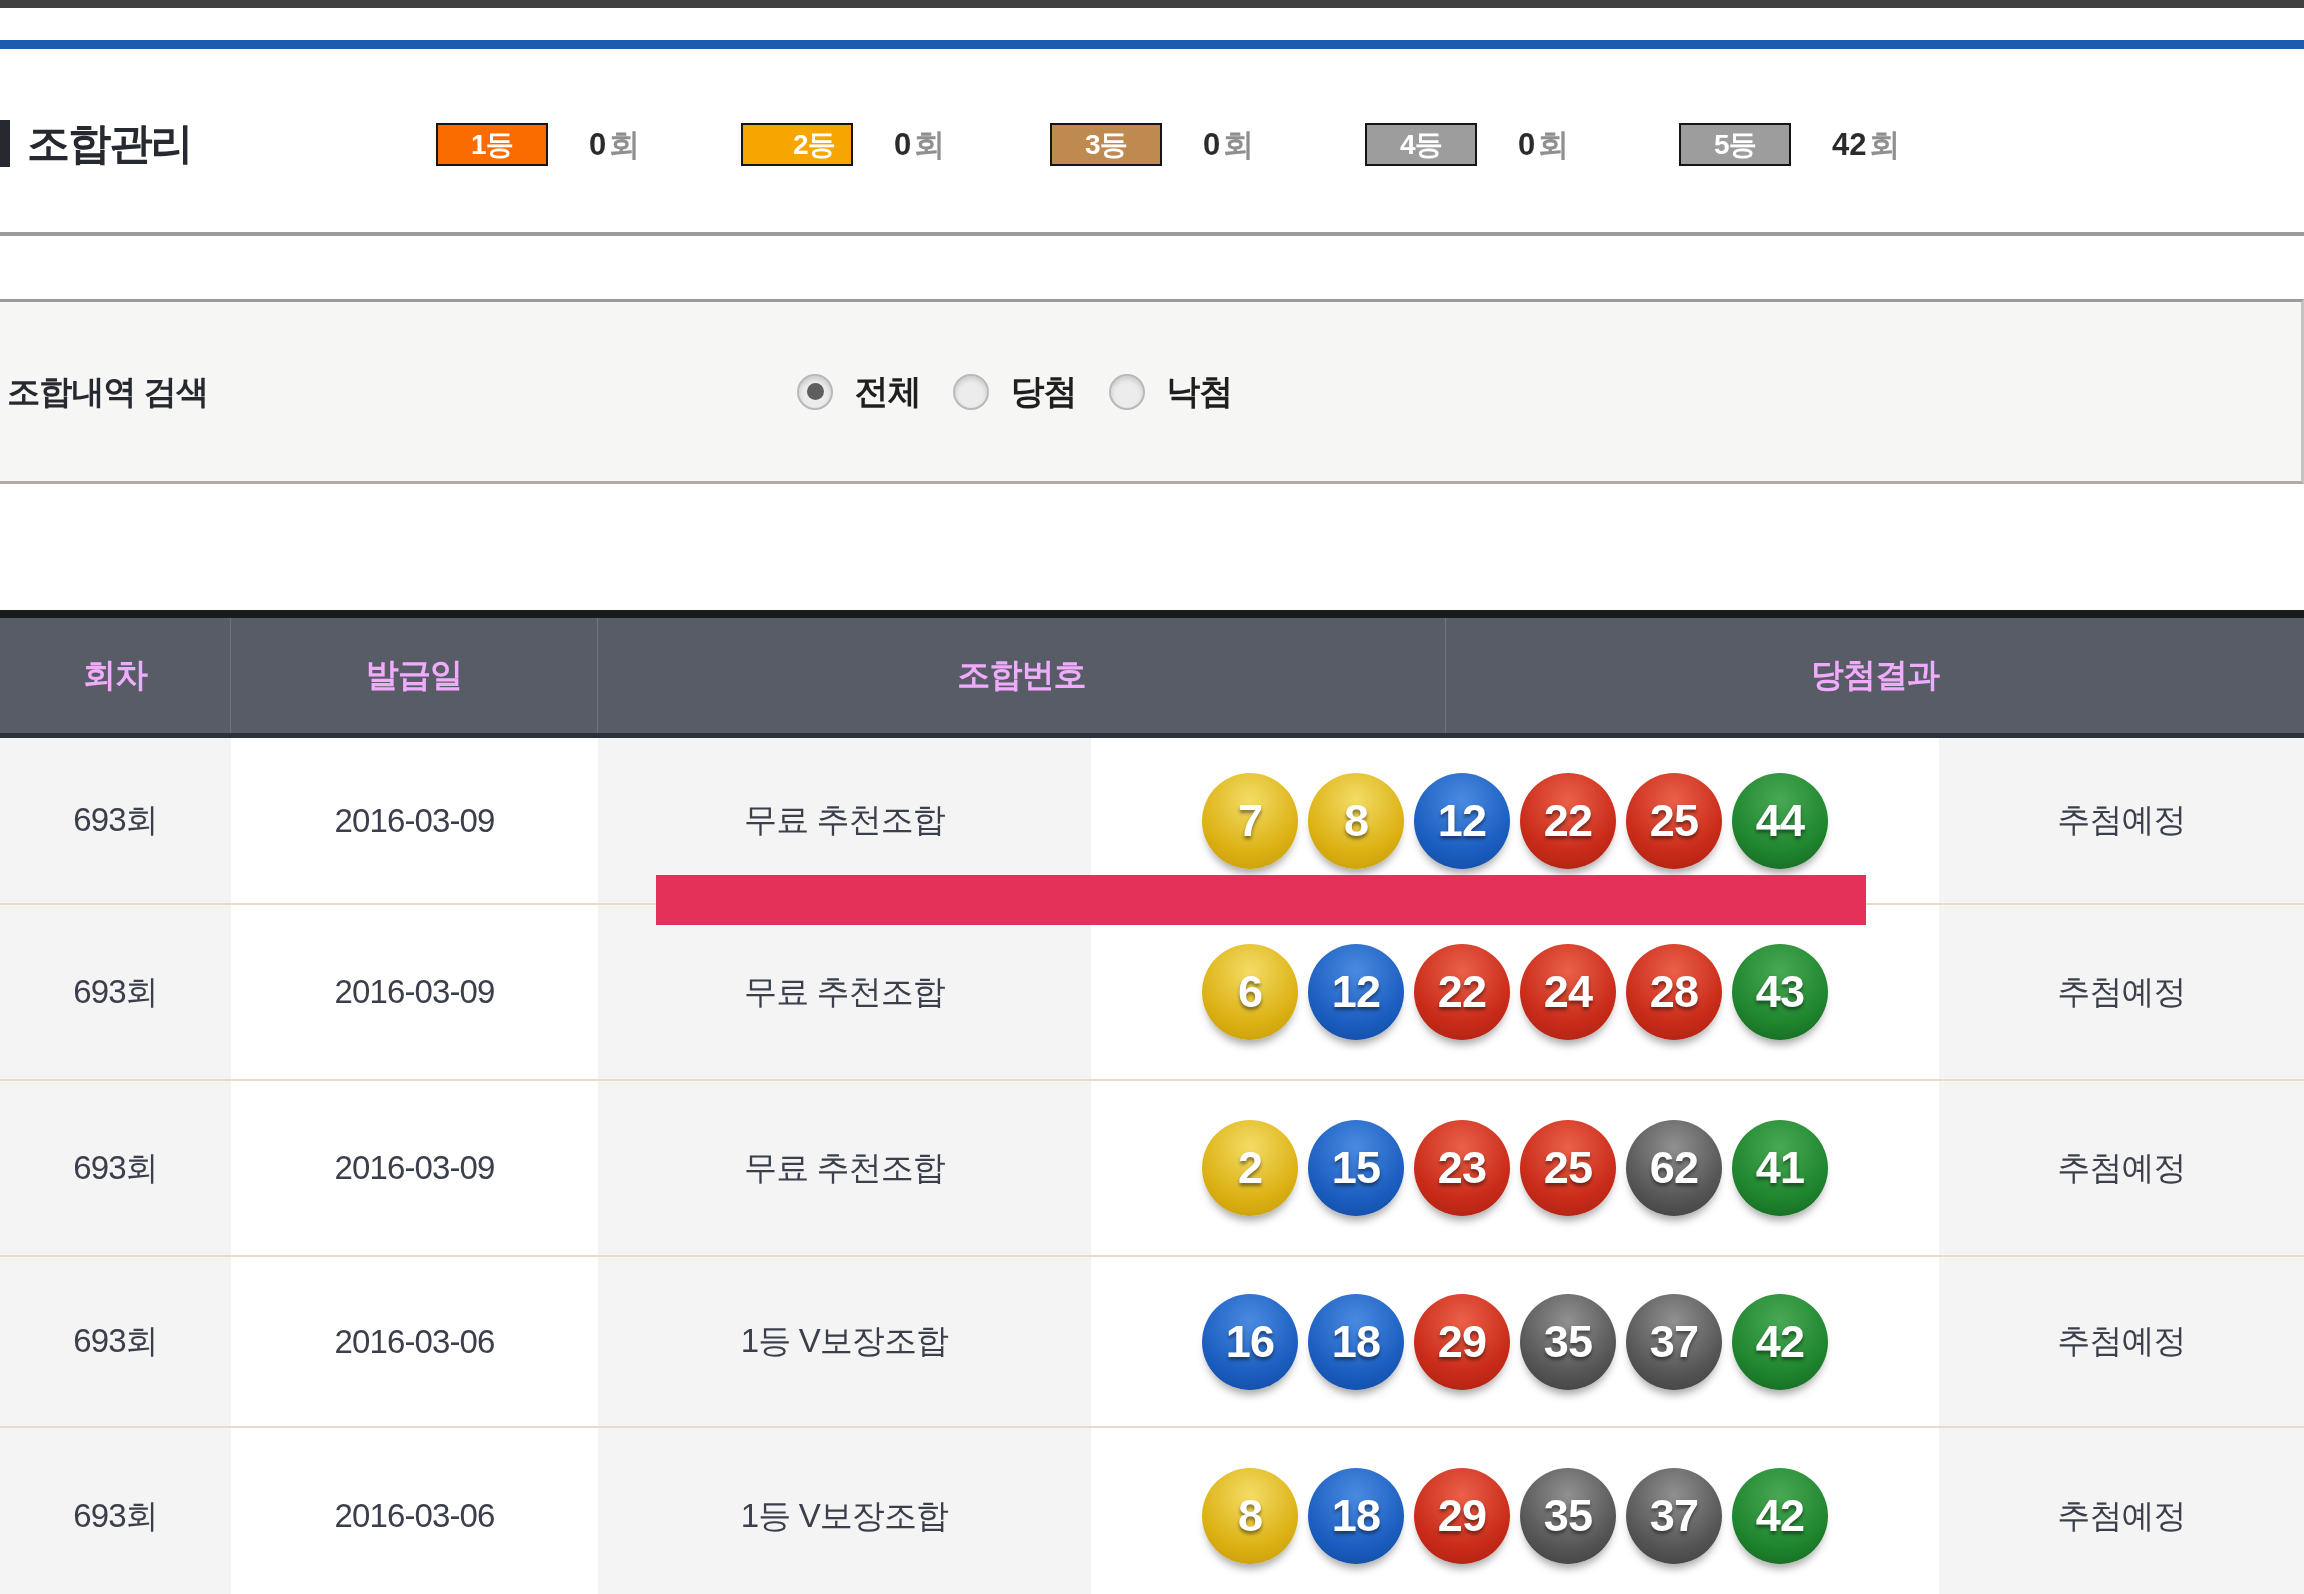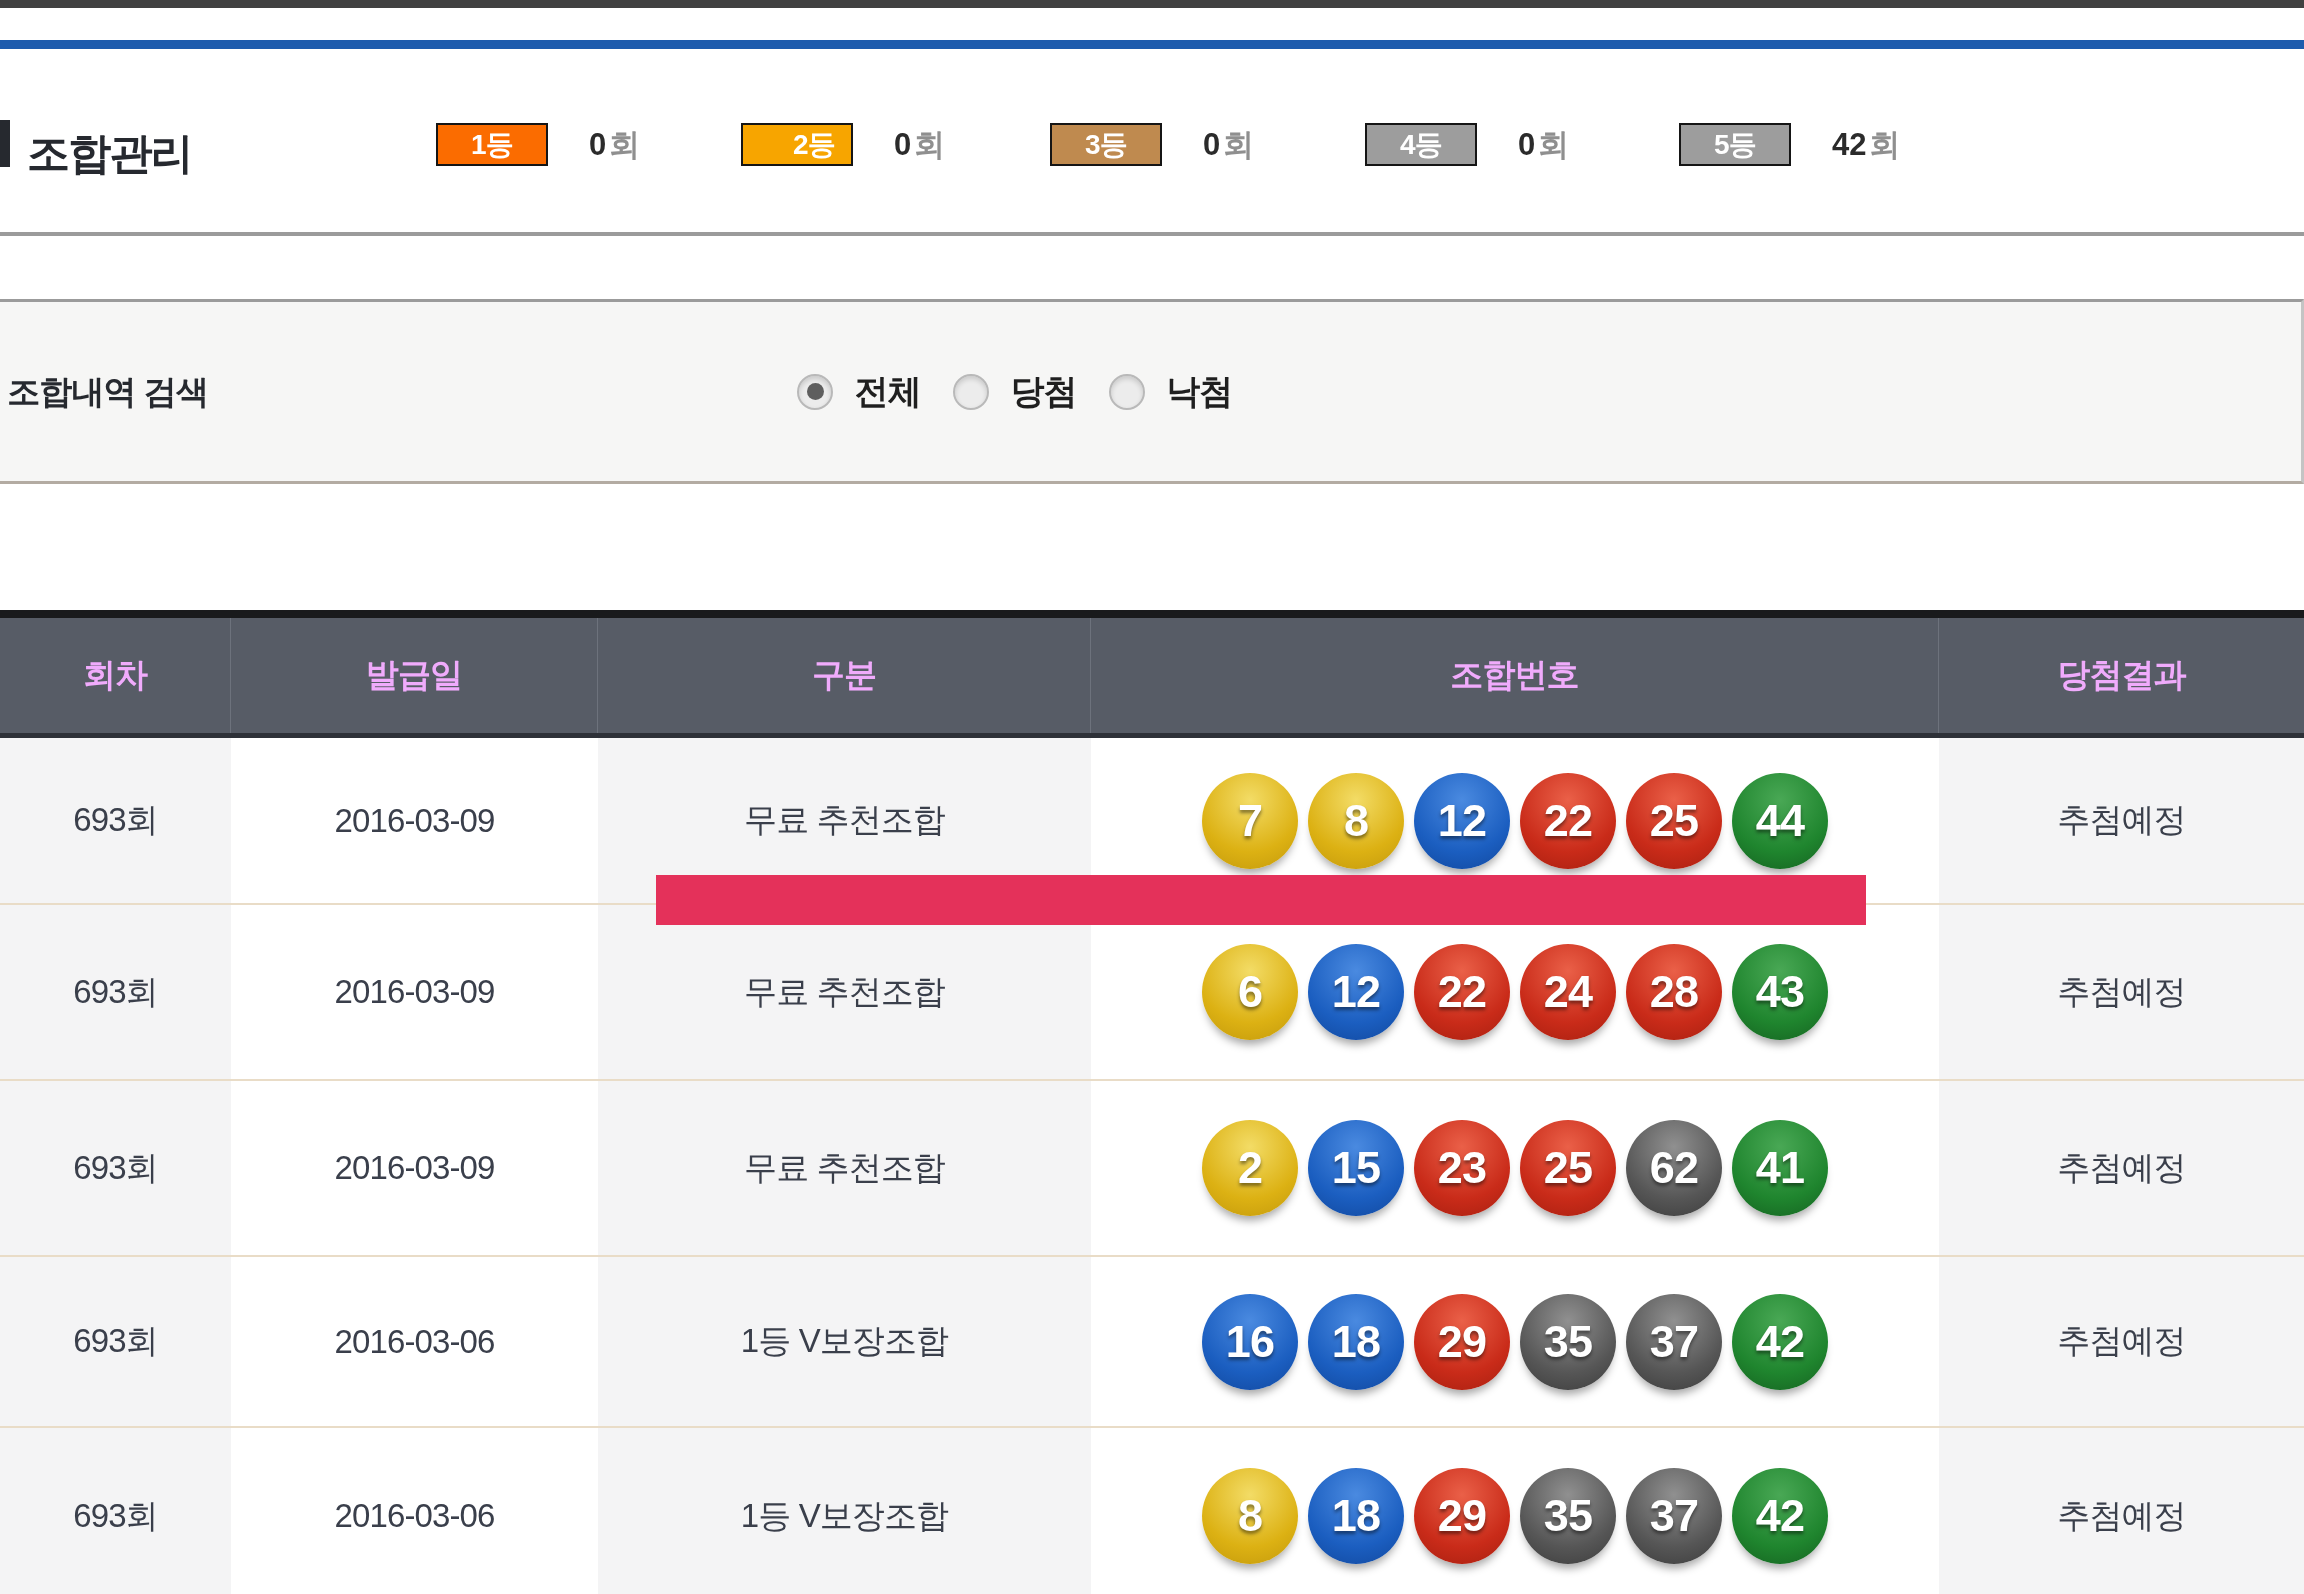--- a/index.html
+++ b/index.html
@@ -5,21 +5,21 @@
   * { box-sizing: border-box; margin: 0; padding: 0; }
   body { margin: 0; background: #ffffff; font-family: "Liberation Sans", sans-serif; }
   #screen { position: relative; width: 2304px; height: 1595px; overflow: hidden; background: #fff; }
 
   
   .topline  { position: absolute; top: 0; left: 0; width: 100%; height: 8px; background: #414141; }
   .blueline { position: absolute; top: 40px; left: 0; width: 100%; height: 9px; background: #1d5bad; }
 
   
   .title-bullet { position: absolute; left: 0; top: 120px; width: 10px; height: 47px; background: #26292f; }
-  .page-title { position: absolute; left: 27px; top: 125px; font-size: 43px; font-weight: bold; color: #26292f; letter-spacing: -1.8px; }
+  .page-title { position: absolute; left: 27px; top: 115px; font-size: 43px; font-weight: bold; color: #26292f; letter-spacing: -1.8px; }
 
   
   .badge-pair { position: absolute; top: 121px; height: 47px; display: flex; align-items: center; }
   .badge { width: 112px; height: 43px; border: 2.7px solid #151515; color: #fff; font-size: 28px; font-weight: bold;
            display: flex; align-items: center; justify-content: center; letter-spacing: -0.9px; }
   .count { margin-left: 41px; font-size: 31px; font-weight: bold; color: #2b2b2b; white-space: nowrap; }
   .count-unit { color: #8f8f8f; margin-left: 2.7px; }
 
   .section-divider { position: absolute; top: 232px; left: 0; width: 100%; height: 3.6px; background: #9b9b9b; }
 
@@ -147,21 +147,20 @@
     <div class="btn btn-export">
       <span class="btn-arrow">›</span>
       <span class="btn-label">조합내역 텍스트파일저장</span>
     </div>
   </div>
 
   <div class="table">
     <div class="thead" id="thead">
         <div class="th col-round">회차</div>
         <div class="th col-date">발급일</div>
-        <div class="th col-type">구분</div>
         <div class="th col-numbers">조합번호</div>
         <div class="th col-result">당첨결과</div>
       </div>
     <div id="tbody">
   <div class="trow" style="height: 167px;">
     <div class="cell col-round">693회</div>
     <div class="cell col-date">2016-03-09</div>
     <div class="cell col-type">무료 추천조합</div>
     <div class="cell col-numbers">
       <div class="balls">

